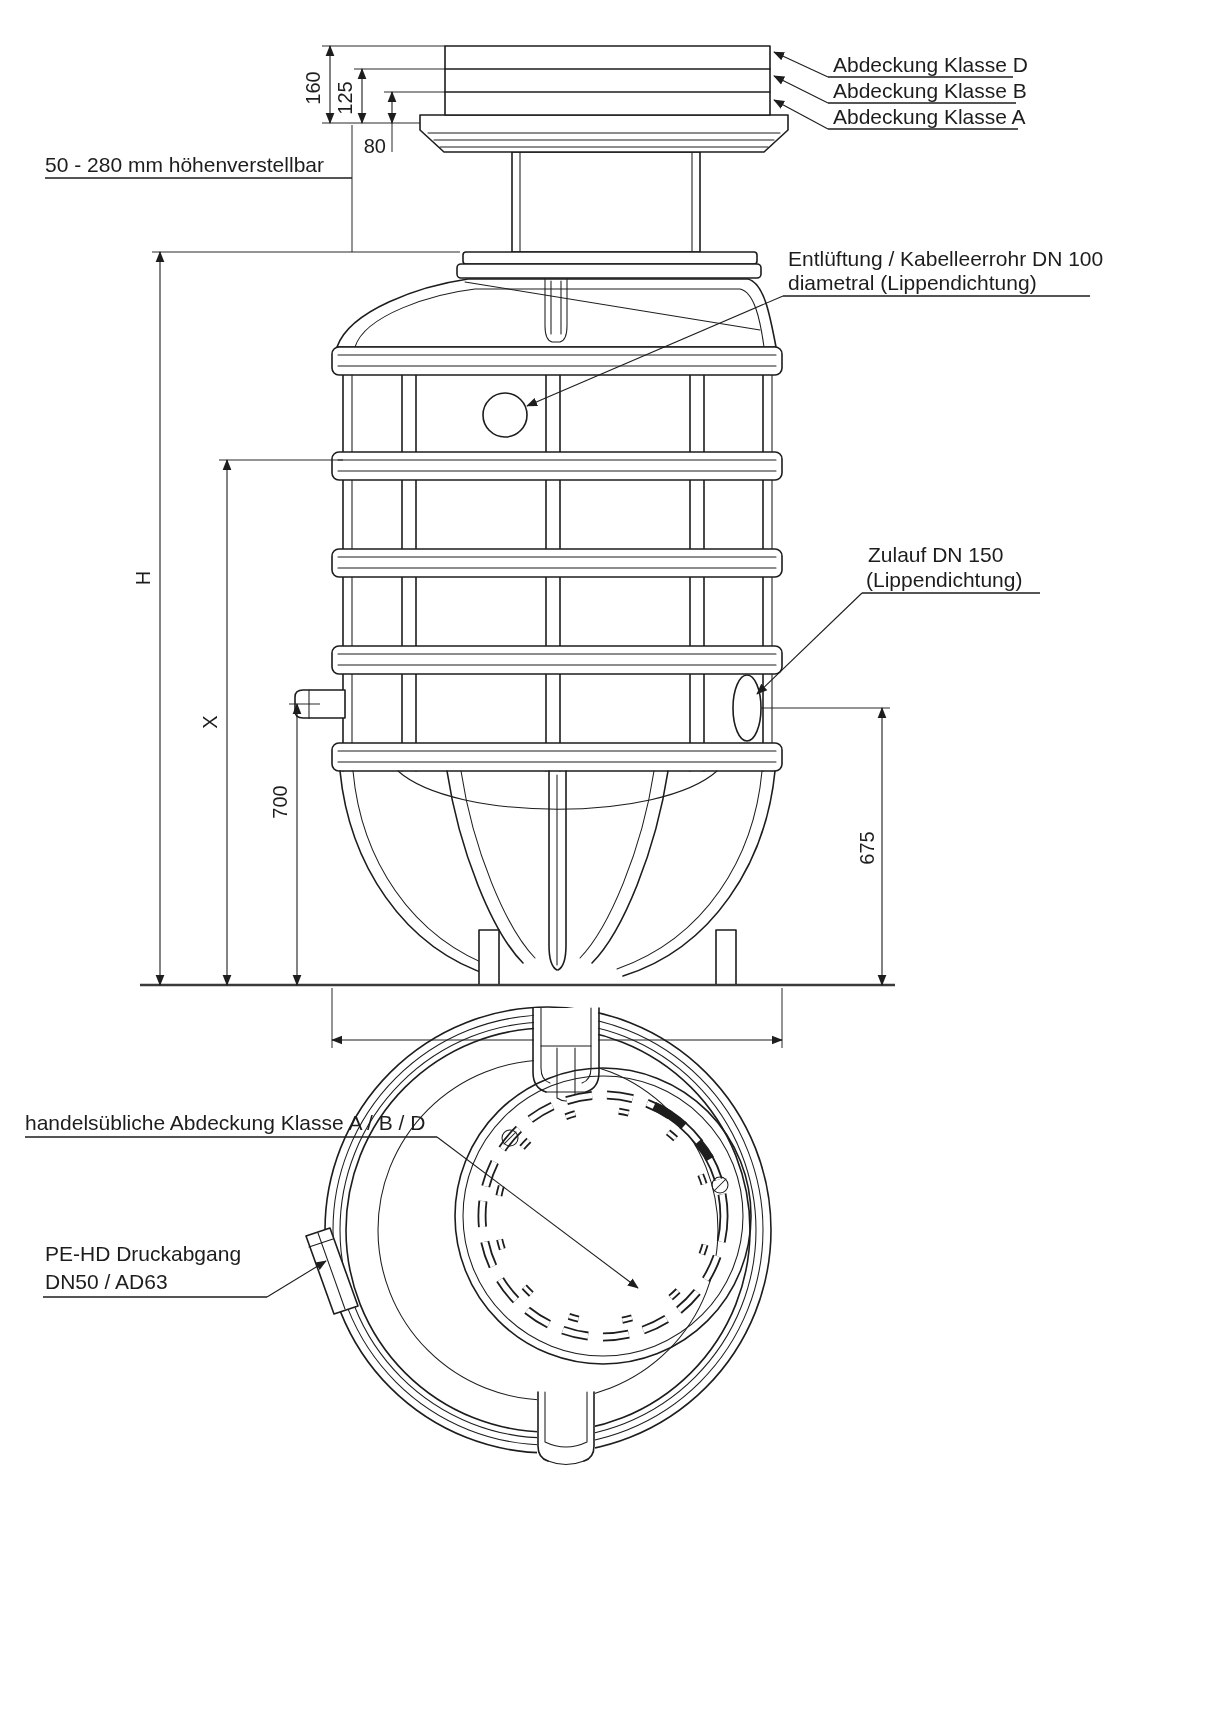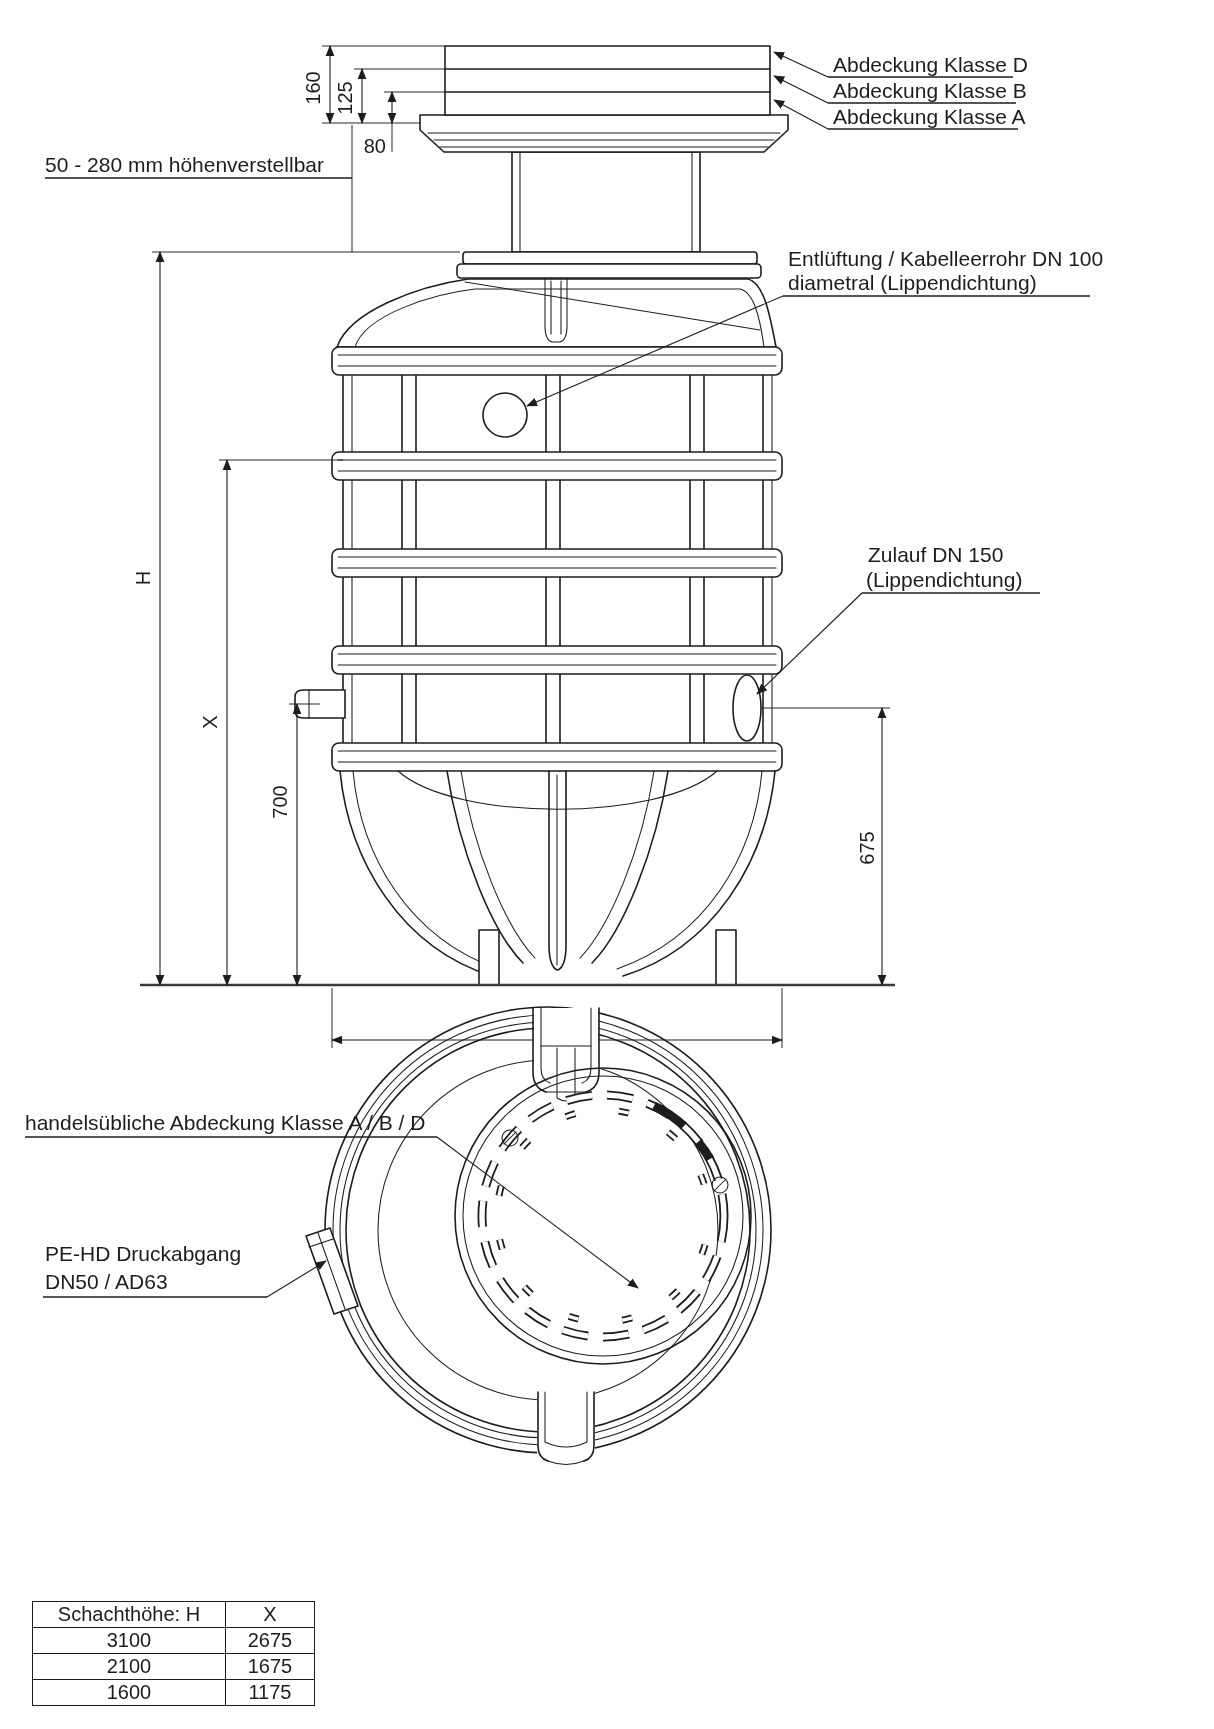--- a/index.html
+++ b/index.html
@@ -252,33 +252,13 @@
     <g>
       <text class="lbl" x="45" y="1261">PE-HD Druckabgang</text>
       <text class="lbl" x="45" y="1289">DN50 / AD63</text>
       <path class="ul" d="M43,1297 H267"></path>
       <line class="dim" x1="267" y1="1297" x2="326" y2="1261" marker-end="url(#arr)"></line>
     </g>
   </g>
 </svg>
 
 
-<table id="spec-table">
-  <tbody>
-        <tr>
-    <th class="c1">Schachthöhe: H</th>
-    <th class="c2">X</th>
-  </tr>
-  <tr>
-    <td>3100</td>
-    <td>2675</td>
-  </tr>
-  <tr>
-    <td>2100</td>
-    <td>1675</td>
-  </tr>
-  <tr>
-    <td>1600</td>
-    <td>1175</td>
-  </tr>
-</tbody>
-    </table>
 </div>
 
 </body></html>

